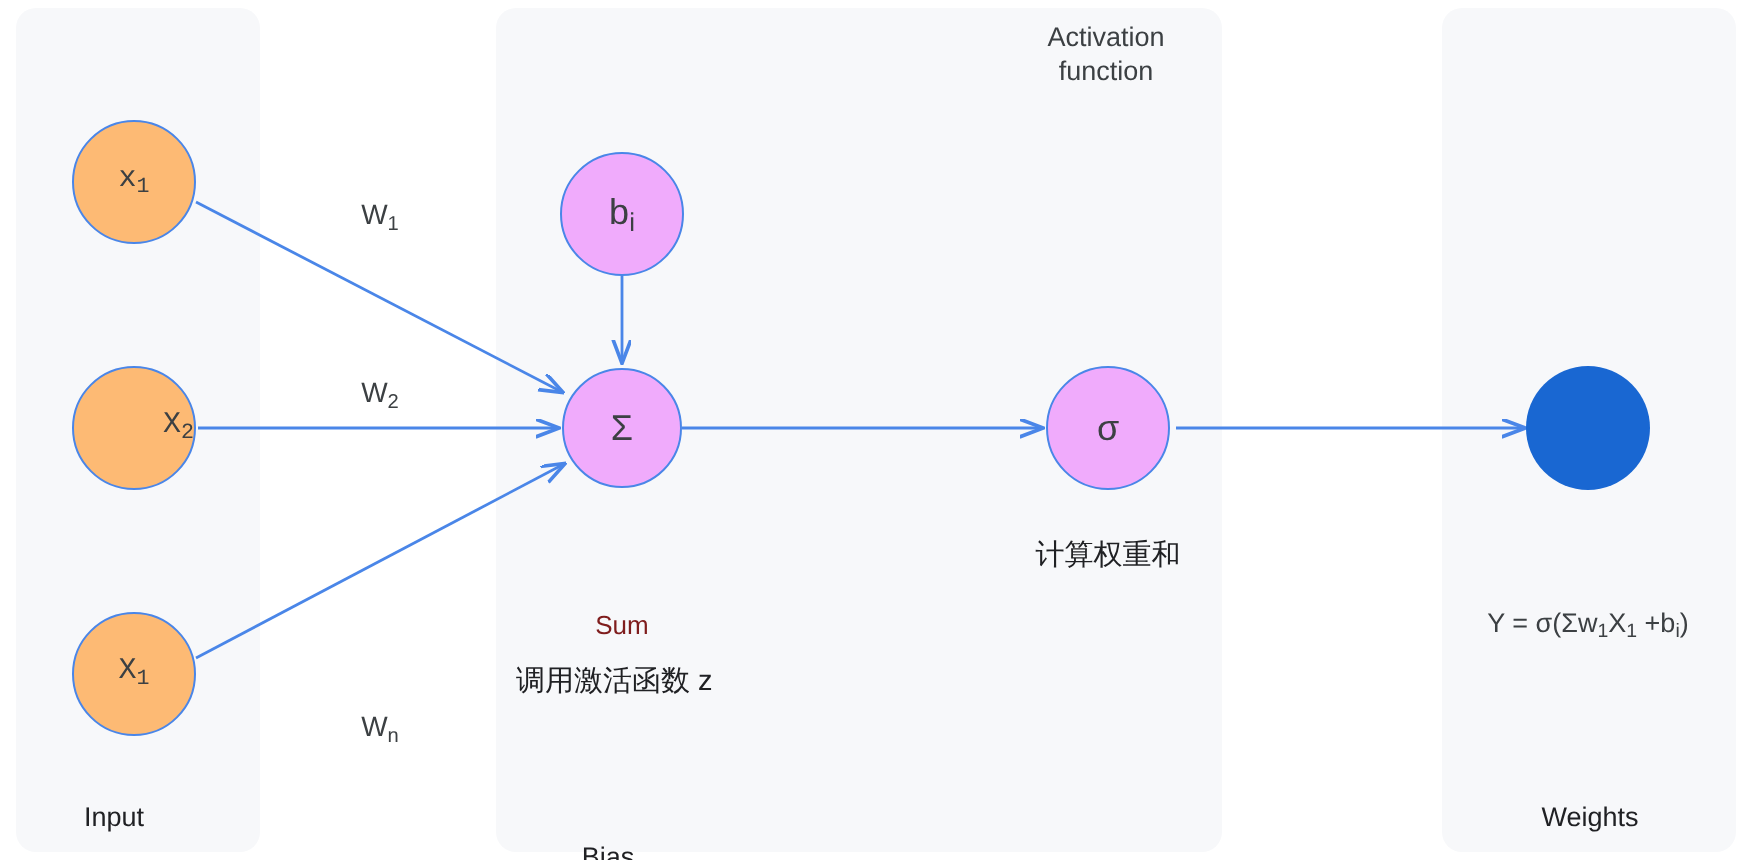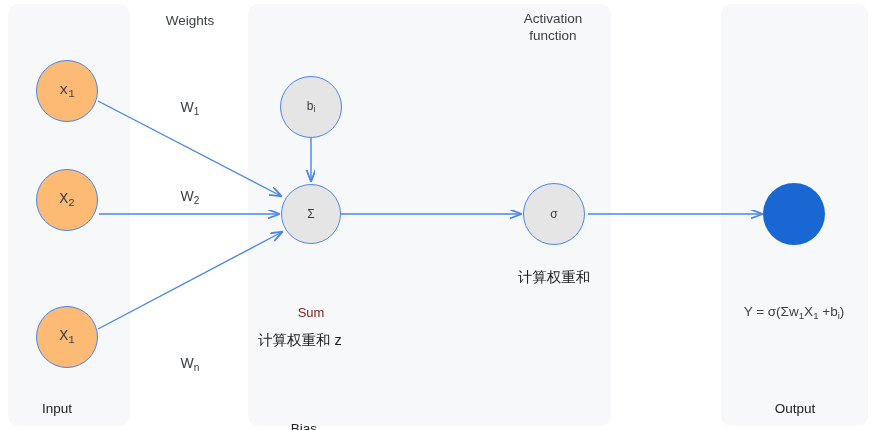--- a/index.html
+++ b/index.html
@@ -46,23 +46,23 @@
     color: #3c4043;
   }
   .node-input {
     background: #fdba74;
     border: 1.6px solid #4a86e8;
     width: 62px; height: 62px;
     font-size: 15px;
     font-family: Liberation Mono, monospace;
   }
   .node-blue {
-    background: #e5e5e5;
+    background: #f0abfc;
     border: 1.6px solid #4a86e8;
-    font-size: 12px;
+    font-size: 18px;
     align-items: center;
   }
   .node-sum   { width: 60px; height: 60px; }
   .node-bias  { width: 62px; height: 62px; }
   .node-sigma { width: 62px; height: 62px; }
   .node-output {
     background: #1967d2;
     width: 62px; height: 62px;
     border: none;
   }
@@ -128,53 +128,52 @@
     <line x1="311" y1="138" x2="311" y2="181" stroke="#4a86e8" stroke-width="1.4" marker-end="url(#arrowhead)"></line>
 
     <line x1="341" y1="214" x2="521" y2="214" stroke="#4a86e8" stroke-width="1.4" marker-end="url(#arrowhead)"></line>
 
     <line x1="588" y1="214" x2="762" y2="214" stroke="#4a86e8" stroke-width="1.4" marker-end="url(#arrowhead)"></line>
   </svg>
 
   <div class="node node-input" style="left:36px; top:60px;">
     <span><span>x</span><sub>1</sub></span>
   </div>
-  <div class="node node-input" style="left:36px; top:169px;">
+  <div class="node node-input" style="left:36px; top:183px;justify-content:flex-end;">
     <span><span>X</span><sub>2</sub></span>
   </div>
   <div class="node node-input" style="left:36px; top:306px;">
     <span><span>X</span><sub>1</sub></span>
   </div>
 
-  <div class="lbl lbl-section" style="left:138px; top:13px; width:104px;">Weights</div>
 
   <div class="lbl lbl-weight" style="left:160px; top:99px; width:60px;"><span>W</span><sub>1</sub></div>
   <div class="lbl lbl-weight" style="left:160px; top:188px; width:60px;"><span>W</span><sub>2</sub></div>
   <div class="lbl lbl-weight" style="left:160px; top:307px; width:60px;margin-top:48px;"><span>W</span><sub>n</sub></div>
 
   <div class="node node-blue node-bias" style="left:280px; top:76px;">
     <span><span>b</span><sub>i</sub></span>
   </div>
 
   <div class="node node-blue node-sum" style="left:281px; top:184px;">
     <span>Σ</span>
   </div>
 
   <div class="lbl lbl-muted" style="left:281px; top:305px; width:60px;">Sum</div>
-  <div class="lbl lbl-cn" style="left:258px; top:331px; width:120px; text-align:left;">计算权重和 z</div>
+  <div class="lbl lbl-cn" style="left:258px; top:331px; width:120px; text-align:left;">调用激活函数 z</div>
 
   <div class="lbl lbl-section" style="left:498px; top:10px; width:110px; line-height:17px;"><span>Activation</span><br><span>function</span></div>
 
   <div class="node node-blue node-sigma" style="left:523px; top:183px;">
     <span>σ</span>
   </div>
 
   <div class="lbl lbl-cn" style="left:484px; top:268px; width:140px;">计算权重和</div>
 
   <div class="node node-output" style="left:763px; top:183px;"></div>
 
   <div class="lbl lbl-formula" style="left:724px; top:304px; width:140px;"><span>Y = σ(Σw</span><sub>1</sub><span>X</span><sub>1</sub><span> +b</span><sub>i</sub><span>)</span></div>
 
   <div class="lbl lbl-foot" style="left:26px; top:401px; width:62px;">Input</div>
   <div class="lbl lbl-foot" style="left:275px; top:401px; width:58px;margin-top:20px;">Bias</div>
-  <div class="lbl lbl-foot" style="left:764px; top:401px; width:62px;">Output</div>
+  <div class="lbl lbl-foot" style="left:764px; top:401px; width:62px;">Weights</div>
 
 </div>
 
 </body></html>

